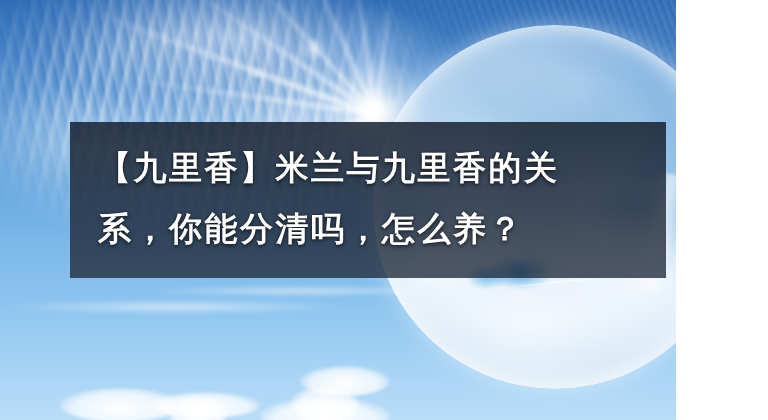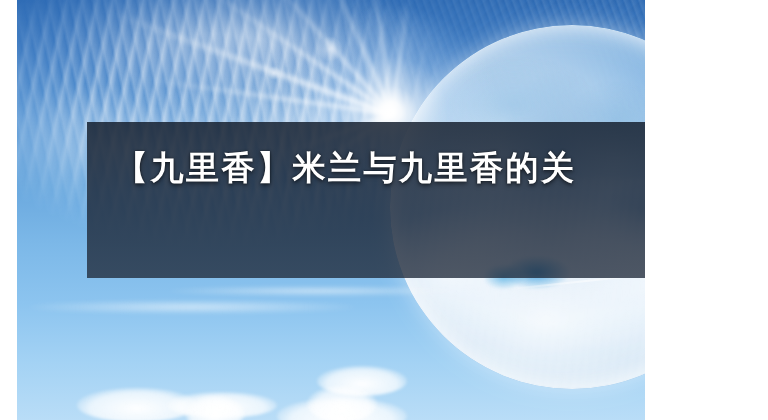--- a/index.html
+++ b/index.html
@@ -3,26 +3,25 @@
 <meta charset="utf-8">
 <title>Article Cover</title>
 <style>
   html, body {
     margin: 0;
     padding: 0;
     background: #ffffff;
   }
   .stage {
     position: relative;
-    width: 628px;
+    width: 676px;
     height: 420px;
     overflow: hidden;
     font-family: "Liberation Serif", "DejaVu Serif", serif;
     background: #5fa2dd;
-    margin-left: 17px;
   }
 
   
   .sky-base {
     position: absolute;
     inset: 0;
     background:
       linear-gradient(to bottom,
         #2f6cb5 0%,
         #3f7cc2 12%,
@@ -281,15 +280,16 @@
   <div class="wisp" style="left:150px;top:286px;width:300px;height:10px;"></div>
   <div class="cumulus" style="left:60px;top:388px;width:120px;height:34px;"></div>
   <div class="cumulus" style="left:150px;top:392px;width:110px;height:26px;"></div>
   <div class="cumulus" style="left:168px;top:396px;width:60px;height:34px;"></div>
   <div class="cumulus" style="left:260px;top:398px;width:130px;height:36px;"></div>
   <div class="cumulus" style="left:290px;top:386px;width:70px;height:36px;"></div>
   <div class="cumulus" style="left:300px;top:366px;width:90px;height:30px;"></div>
 
   <div class="banner">
     <div class="banner-line">【九里香】米兰与九里香的关</div>
+    <div class="banner-line">系，你能分清吗，怎么养？</div>
   </div>
 
 </div>
 
 </body></html>

